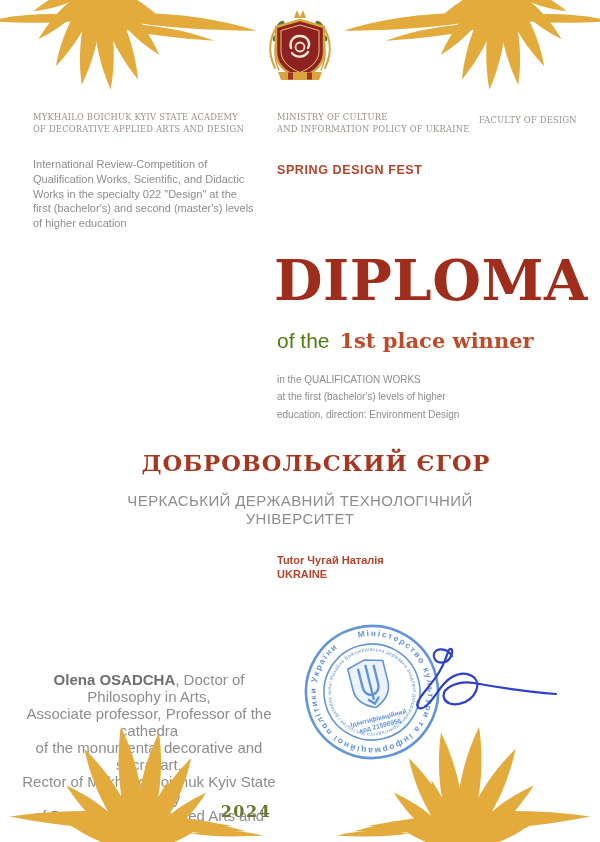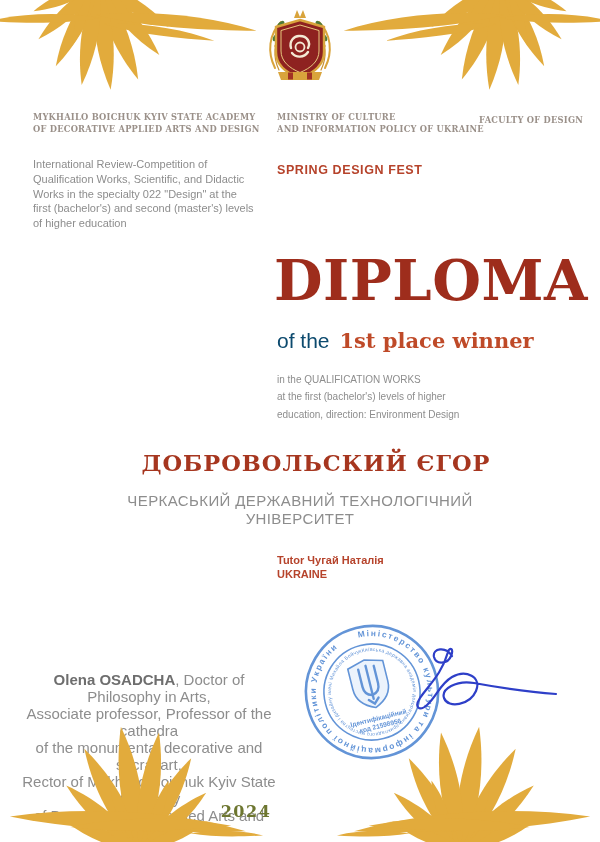--- a/index.html
+++ b/index.html
@@ -6,21 +6,21 @@
   body { background:#e8e8e8; font-family:"Liberation Sans", sans-serif; }
   #page {
     position:relative; width:600px; height:842px; margin:0 auto;
     background:#ffffff; overflow:hidden;
   }
   .abs { position:absolute; }
   .pre { white-space:pre-line; }
   .slab { font-family:"DejaVu Serif", serif; font-weight:bold; }
 
   .org-head {
-    font-family:"DejaVu Serif", serif; font-weight:bold;
+    font-family:"DejaVu Serif", serif; font-weight:normal;
     font-size:8.3px; line-height:11.5px; letter-spacing:0.25px;
     color:#9a9089;
   }
   #org-left   { left:33px;  top:112px; width:240px; }
   #org-center { left:277px; top:112px; width:210px; }
   #org-right  { left:479px; top:115px; width:110px; }
 
   #competition-desc {
     left:33px; top:157px; width:238px;
     font-size:11px; line-height:14.8px; color:#8d8d8d;
@@ -29,21 +29,21 @@
     left:277px; top:163px;
     font-size:12.5px; font-weight:bold; letter-spacing:0.6px;
     color:#b6432b;
   }
 
   #diploma-title {
     left:274px; top:249px;
     font-size:56px; letter-spacing:0.5px; color:#9e2d1c; line-height:62px;
   }
   #subtitle { left:277px; top:328px; font-size:21px; }
-  #subtitle .prefix { color:#0c4a6e; font-family:"Liberation Sans",sans-serif; }
+  #subtitle .prefix { color:#4d7c0f; font-family:"Liberation Sans",sans-serif; }
   #subtitle .award  { color:#bf4a28; margin-left:4px; }
 
   #details {
     left:277px; top:371px; width:300px;
     font-size:10px; line-height:17.3px; color:#8d8d8d;
   }
 
   #recipient-name {
     left:0; top:450px; width:600px; text-align:center;
     font-size:22.5px; letter-spacing:1px; color:#a6361f;padding-left:32px;

